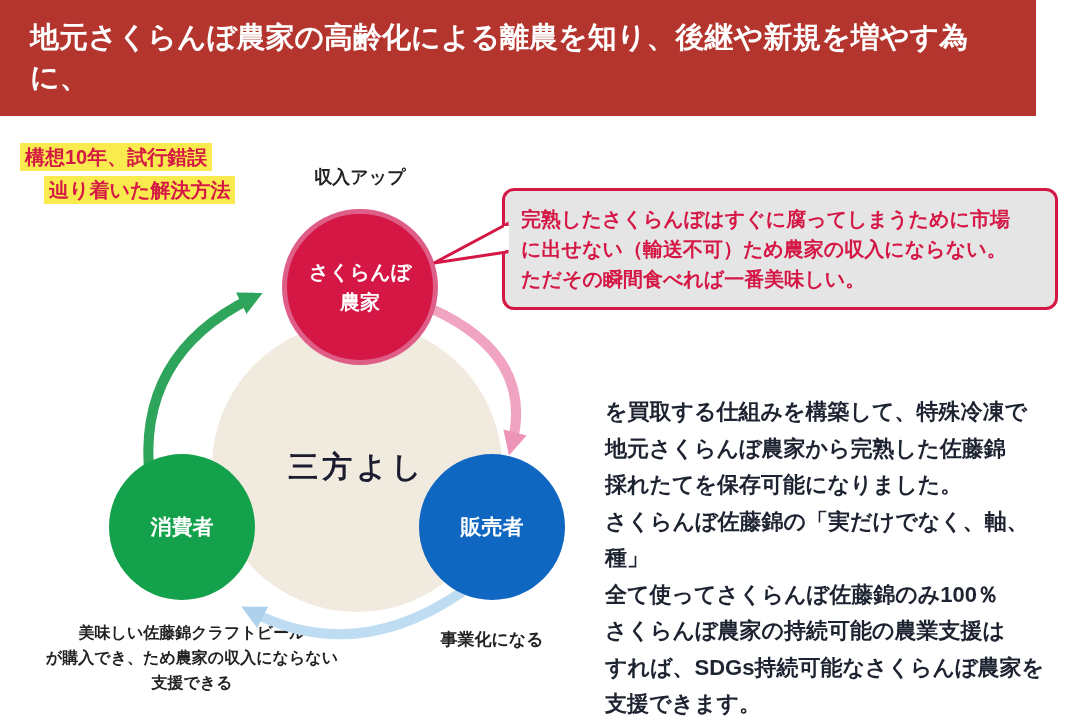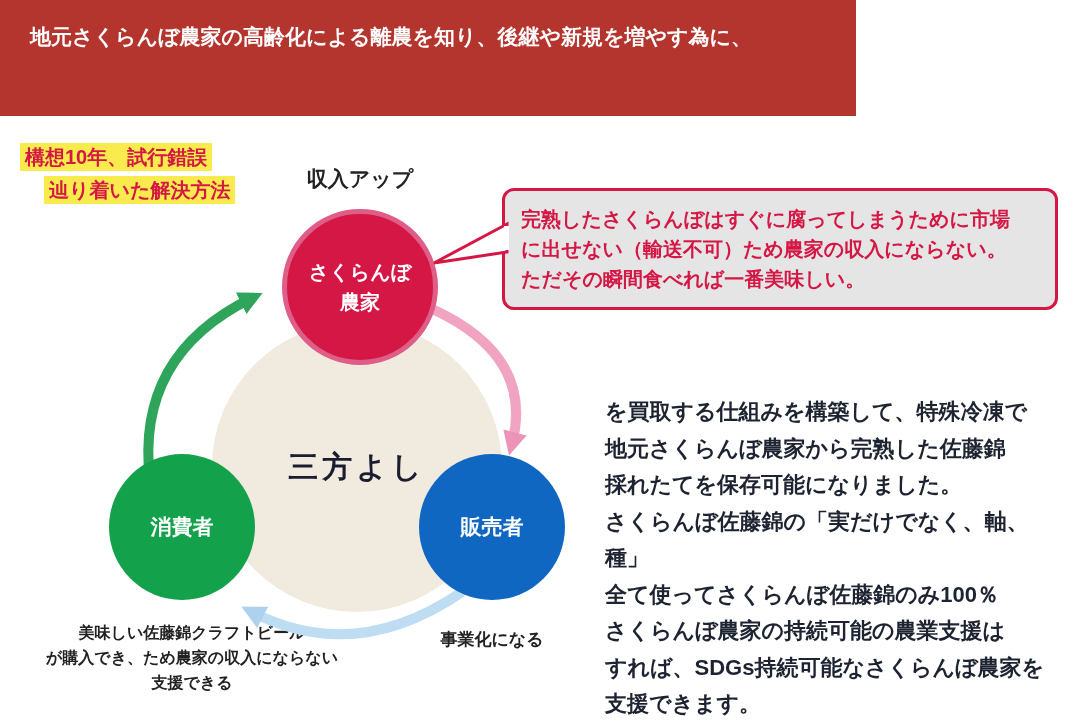--- a/index.html
+++ b/index.html
@@ -11,29 +11,29 @@
     --yellow:#f9ea4d;
     --body-text:#1d2330;
     --arrow-green:#2ea55b;
     --arrow-pink:#f0a4c2;
     --arrow-blue:#bedcf2;
   }
   *{margin:0;padding:0;box-sizing:border-box;}
   body{font-family:"Liberation Sans","DejaVu Sans",sans-serif;background:#888;}
   .canvas{position:relative;width:1080px;height:720px;background:#ffffff;overflow:hidden;margin:0 auto;}
 
-  .header{position:absolute;left:0;top:0;width:856px;height:116px;background:var(--header-bg);
-          color:#fff;font-weight:bold;font-size:21px;line-height:40px;padding:17px 30px;}
+  .header{position:absolute;left:0;top:0;width:1036px;height:116px;background:var(--header-bg);
+          color:#fff;font-weight:bold;font-size:29px;line-height:40px;padding:17px 30px;}
 
   .intro{position:absolute;left:20px;top:144px;font-size:20px;font-weight:bold;color:var(--crimson);}
   .intro .line2{margin-top:6px;margin-left:24px;text-align:center;}
   .hl{background:var(--yellow);padding:3px 5px;margin-top:20px;}
 
   .note{position:absolute;font-weight:bold;color:#222;}
-  .note-income{left:284px;top:165px;width:152px;text-align:center;font-size:21px;}
+  .note-income{left:284px;top:165px;width:152px;text-align:center;font-size:18px;}
   .note-seller{left:408px;top:628px;width:168px;text-align:center;font-size:17px;}
   .note-consumer{left:18px;top:620px;width:348px;text-align:center;font-size:16px;line-height:25px;}
 
   .circle{position:absolute;border-radius:50%;display:flex;align-items:center;justify-content:center;
           text-align:center;font-weight:bold;}
   .circle-center{left:212px;top:322px;width:290px;height:290px;background:var(--beige);z-index:1;
                  color:#1c1c30;font-size:30px;letter-spacing:4px;}
   .circle-farmer{left:282px;top:209px;width:156px;height:156px;background:var(--crimson);
                  border:5px solid #df5e88;color:#fff;font-size:20px;line-height:30px;z-index:3;}
   .circle-consumer{left:109px;top:454px;width:146px;height:146px;background:var(--green);

